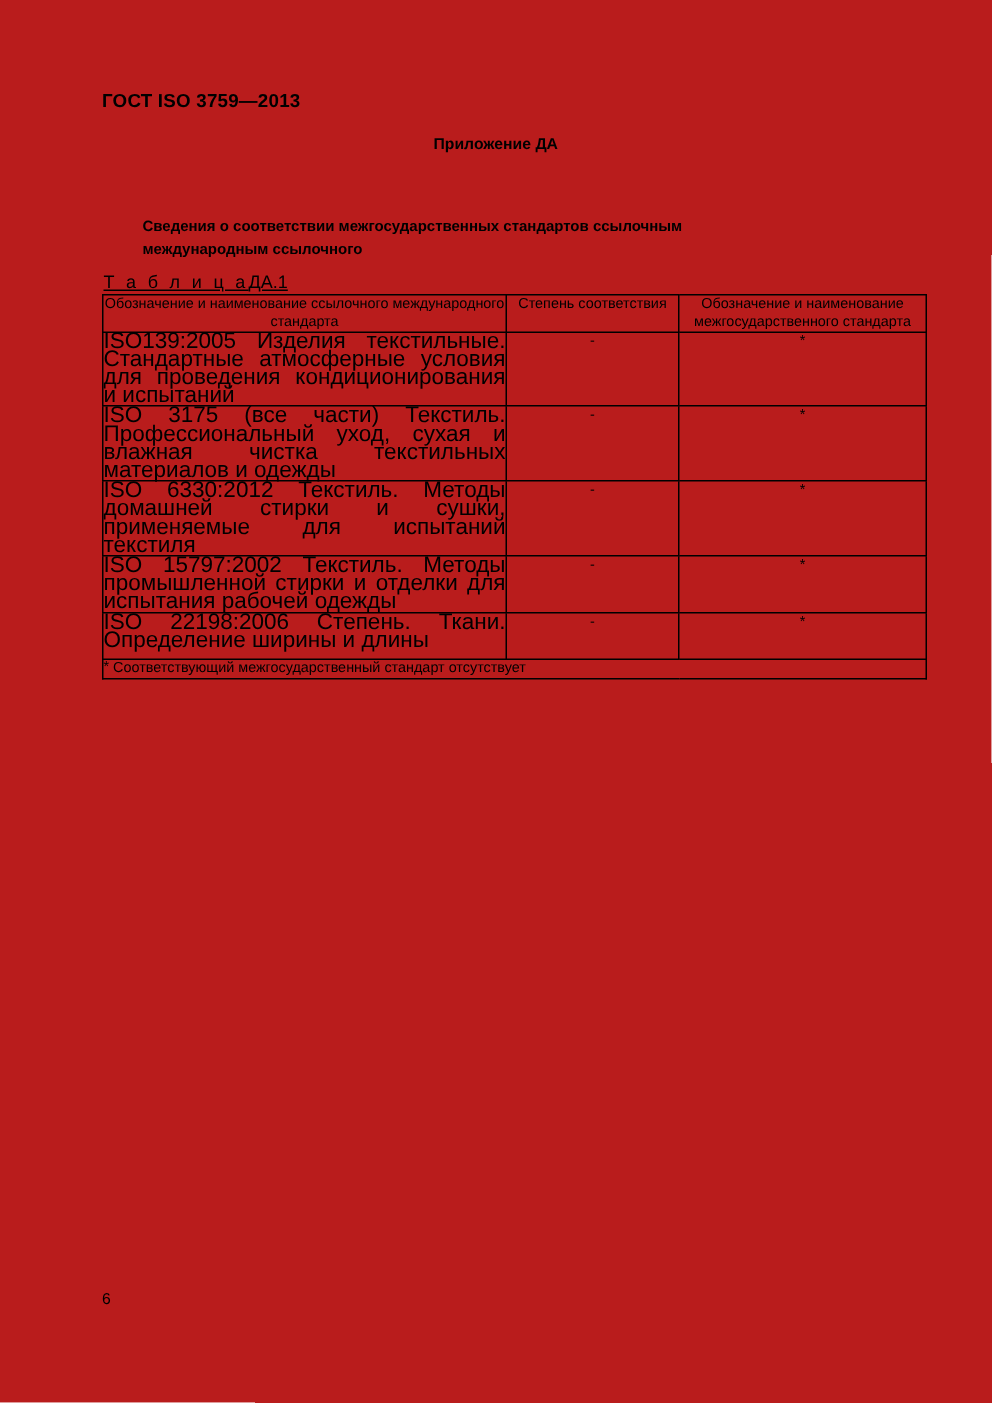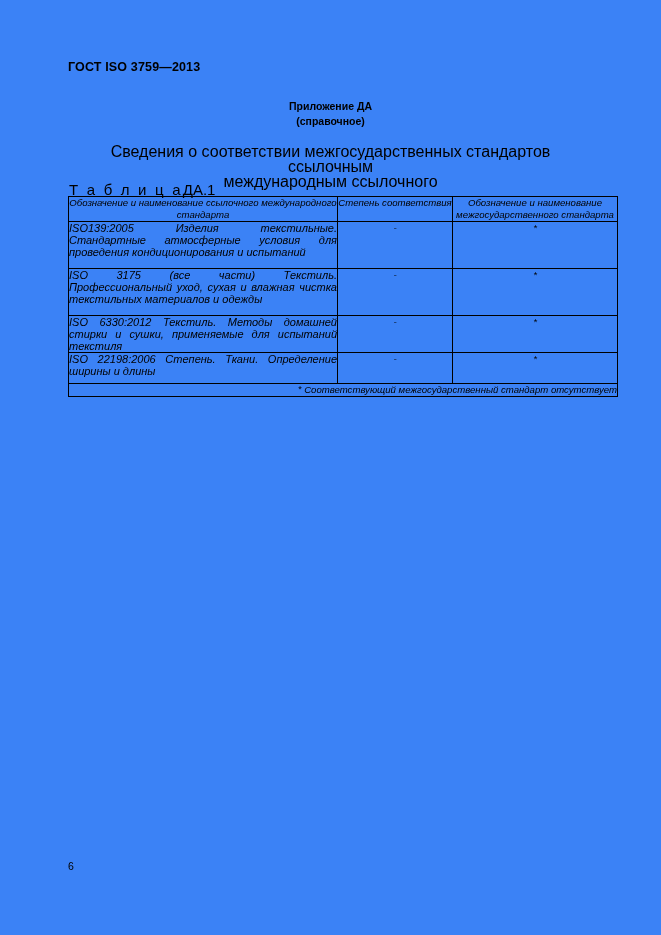--- a/index.html
+++ b/index.html
@@ -8,64 +8,63 @@
     background: #ffffff;
   }
   body {
     font-family: "Liberation Sans", sans-serif;
     color: #000000;
   }
   .page {
     position: relative;
     width: 661px;
     height: 935px;
-    background: #3b82f6;
+    background: #b91c1c;
     overflow: hidden;
   }
   .doc-header {
     position: absolute;
     left: 68px;
     top: 60px;
     font-size: 12.5px;
     font-weight: bold;
     letter-spacing: 0.15px;
     white-space: nowrap;
   }
   .annex-block {
     position: absolute;
     left: 0;
     right: 0;
-    top: 99px;
+    top: 89px;
     text-align: center;
   }
   .annex-title {
     font-size: 10.5px;
     font-weight: bold;
     line-height: 15px;
   }
   .annex-sub {
     font-size: 10.5px;
     font-weight: bold;
     line-height: 15px;
   }
   .main-title {
     position: absolute;
     left: 95px;
     right: 95px;
     top: 144px;
-    text-align: center;
-    font-size: 16px;
-    font-weight: normal;
+    font-size: 10px;
+    font-weight: bold;
     line-height: 15px;
   }
   .table-caption {
     position: absolute;
     left: 69px;
     top: 181px;
-    font-size: 15px;
+    font-size: 12px;
     letter-spacing: 2.2px;
     text-decoration: underline;
   }
   .table-caption .cap-num {
     letter-spacing: 0px;
   }
   .tbl-wrap {
     position: absolute;
     left: 68px;
     top: 196px;
@@ -74,54 +73,53 @@
   table.da {
     border-collapse: collapse;
     width: 100%;
     table-layout: fixed;
   }
   table.da td, table.da th {
     border: 1px solid #000000;
     padding: 0;
     vertical-align: top;
     font-weight: normal;
-    font-style: italic;
   }
   .col-a { width: 269px; }
   .col-b { width: 115px; margin-left: 40px; }
   .col-c { width: 165px; }
 
   th.hd {
     text-align: center;
     font-size: 9.6px;
     line-height: 11.8px;
     padding: 2px 4px 3px 4px;
     vertical-align: top;
   }
   td.c1 {
-    font-size: 11px;
+    font-size: 15px;
     line-height: 12.2px;
     padding: 1px 3px 2px 4px;
     text-align: justify;
     text-align-last: left;
     vertical-align: top;
     hyphens: manual;
   }
   td.c2, td.c3 {
     text-align: center;
     font-size: 9.6px;
     line-height: 12px;
     padding: 1px 3px 2px 3px;
     vertical-align: top;
   }
   td.note {
     font-size: 9.6px;
     line-height: 12px;
     padding: 2px 4px 3px 6px;
-    text-align: right;
+    text-align: left;
   }
   td.note .star {
     position: relative;
     top: -1px;
   }
   .page-number {
     position: absolute;
     left: 68px;
     top: 860px;
     font-size: 10.5px;
@@ -131,21 +129,20 @@
 </style>
 </head>
 <body>
 
 <div class="page">
 
   <div class="doc-header">ГОСТ ISO 3759—2013</div>
 
   <div class="annex-block">
     <div class="annex-title">Приложение ДА</div>
-    <div class="annex-sub">(справочное)</div>
   </div>
 
   <div class="main-title">
     <span>Сведения о соответствии межгосударственных стандартов ссылочным</span>
     <br>
     <span>международным ссылочного</span>
   </div>
 
   <div class="table-caption">
     <span>Т а б л и ц а</span><span class="cap-num">ДА.1</span>
@@ -175,20 +172,25 @@
           <td class="c1">ISO 3175 (все части) Текстиль. Профессиональный уход, сухая и влажная чистка текстильных материалов и одежды</td>
           <td class="c2">-</td>
           <td class="c3">*</td>
         </tr>
         <tr class="row-b">
           <td class="c1">ISO 6330:2012 Текстиль. Методы домашней стирки и сушки, применяемые для испытаний текстиля</td>
           <td class="c2">-</td>
           <td class="c3">*</td>
         </tr>
         <tr class="row-b">
+          <td class="c1">ISO 15797:2002 Текстиль. Методы промышленной стирки и отделки для испытания рабочей одежды</td>
+          <td class="c2">-</td>
+          <td class="c3">*</td>
+        </tr>
+        <tr class="row-b">
           <td class="c1">ISO 22198:2006 Степень. Ткани. Определение ширины и длины</td>
           <td class="c2">-</td>
           <td class="c3">*</td>
         </tr>
         <tr>
           <td class="note" colspan="3"><span class="star">*</span> <span>Соответствующий межгосударственный стандарт отсутствует</span></td>
         </tr>
       </tbody>
     </table>
   </div>

